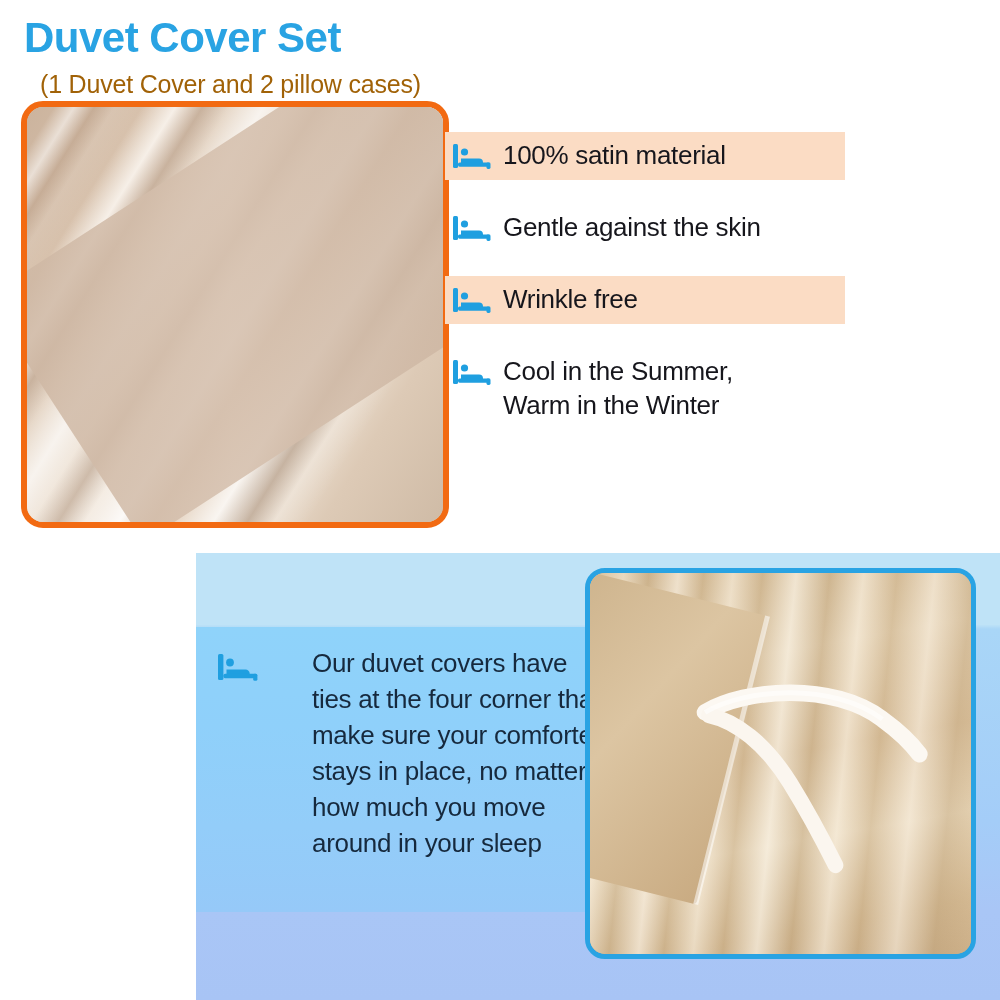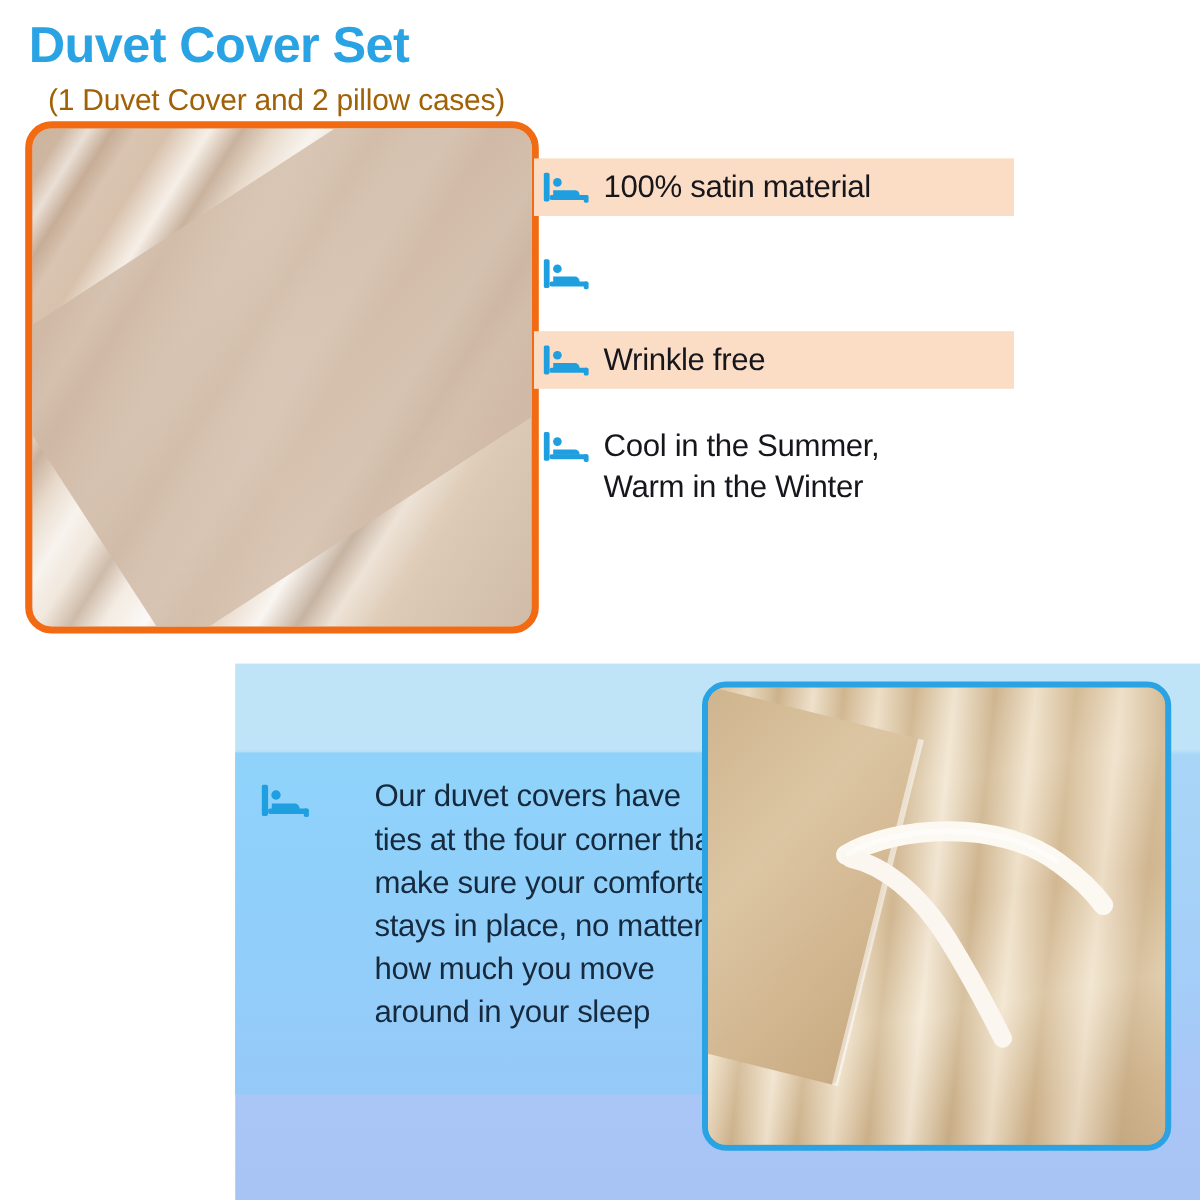--- a/index.html
+++ b/index.html
@@ -262,20 +262,21 @@
     <div class="feature-row plain">
       <span class="bed-icon">
         <svg viewBox="0 0 40 28" xmlns="http://www.w3.org/2000/svg">
           <rect x="0" y="2" width="5" height="24" rx="1.5" fill="#1F9FE0"></rect>
           <circle cx="11.5" cy="10" r="3.6" fill="#1F9FE0"></circle>
           <path d="M8 16.5 h18 a4 4 0 0 1 4 4 v0.5 H8 z" fill="#1F9FE0"></path>
           <rect x="5" y="20.5" width="32" height="4.2" rx="1.6" fill="#1F9FE0"></rect>
           <rect x="33.5" y="20.5" width="4" height="6.5" rx="1.4" fill="#1F9FE0"></rect>
         </svg>
       </span>
+      <span class="feature-text">Gentle against the skin</span>
     </div>
 
     <div class="spacer"></div>
 
     <div class="feature-row band">
       <span class="bed-icon">
         <svg viewBox="0 0 40 28" xmlns="http://www.w3.org/2000/svg">
           <rect x="0" y="2" width="5" height="24" rx="1.5" fill="#1F9FE0"></rect>
           <circle cx="11.5" cy="10" r="3.6" fill="#1F9FE0"></circle>
           <path d="M8 16.5 h18 a4 4 0 0 1 4 4 v0.5 H8 z" fill="#1F9FE0"></path>

